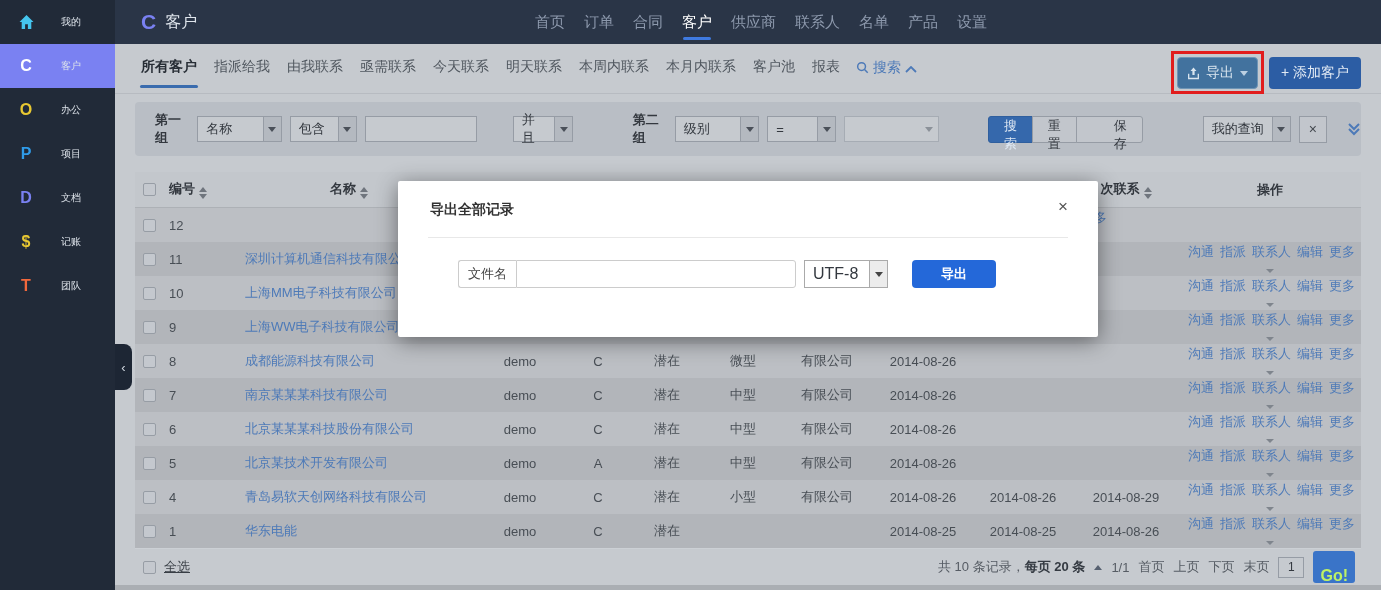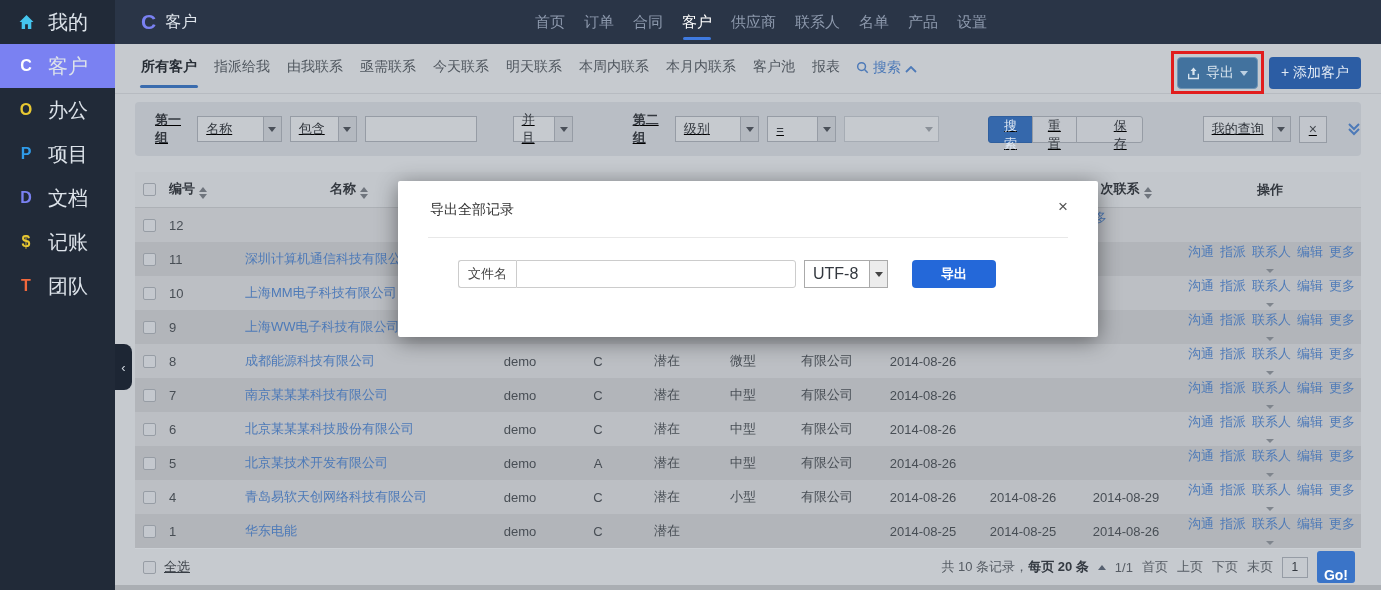--- a/index.html
+++ b/index.html
@@ -7,21 +7,21 @@
   }
   *{margin:0;padding:0;box-sizing:border-box;}
   html,body{width:1381px;height:590px;overflow:hidden;}
   body{font-family:"Liberation Sans","DejaVu Sans",sans-serif;background:#c6cacf;position:relative;}
 
   
   .sidebar{position:absolute;left:0;top:0;width:115px;height:590px;background:#212a38;z-index:10;}
   .side-item{height:44px;display:flex;align-items:center;padding-left:15px;cursor:pointer;}
   .side-item.active{background:var(--purple);}
   .side-icon{width:22px;display:flex;justify-content:center;font-weight:800;font-size:16px;}
-  .side-label{margin-left:11px;color:#dde3ea;font-size:20px;}
+  .side-label{margin-left:24px;color:#dde3ea;font-size:10px;}
   .collapse-handle{position:absolute;left:115px;top:344px;width:17px;height:46px;background:#1d2634;
     border-radius:0 8px 8px 0;display:flex;align-items:center;justify-content:center;color:#cfd6df;
     font-size:13px;z-index:11;cursor:pointer;}
 
   
   .navbar{position:absolute;left:115px;top:0;width:1266px;height:44px;background:#2a3547;z-index:5;
     display:flex;align-items:center;}
   .nav-logo{display:flex;align-items:center;margin-left:26px;}
   .nav-logo .logo-c{color:var(--purple);font-weight:800;font-size:21px;}
   .nav-logo .logo-t{color:#dfe5ec;font-size:16px;margin-left:9px;}
@@ -42,21 +42,21 @@
 
   .btn-export{position:absolute;left:1062px;top:13px;width:81px;height:32px;background:#42729e;
     border:1px solid #6e95b6;border-radius:4px;color:#d9e5ef;font-size:14px;display:flex;align-items:center;
     justify-content:center;gap:6px;cursor:pointer;}
   .btn-export .caret{width:0;height:0;border-left:4px solid transparent;border-right:4px solid transparent;border-top:5px solid #bcd0e2;}
   .btn-add{position:absolute;left:1154px;top:13px;width:92px;height:32px;background:#2c5da4;border:none;
     border-radius:4px;color:#e2eaf4;font-size:14px;display:flex;align-items:center;justify-content:center;cursor:pointer;}
 
   
   .filter-panel{position:absolute;left:20px;top:58px;width:1226px;height:54px;background:#b9bec5;border-radius:4px;
-    display:flex;align-items:center;padding-left:20px;font-size:13px;text-decoration:underline;}
+    display:flex;align-items:center;padding-left:20px;font-size:13px;}
   .f-label{font-weight:bold;color:#33383f;margin-right:8px;}
   .sel{display:inline-flex;align-items:stretch;height:26px;border:1px solid #969ca5;background:#c6cacf;margin-right:8px;cursor:pointer;}
   .sel .val{padding:0 8px;color:#33383f;display:flex;align-items:center;min-width:40px;}
   .sel .car{width:18px;border-left:1px solid #969ca5;background:#b4b9c0;display:flex;align-items:center;justify-content:center;}
   .sel .car::after{content:"";width:0;height:0;border-left:4px solid transparent;border-right:4px solid transparent;border-top:5px solid #4a5059;}
   .sel.plain{border-color:#a6acb4;}
   .sel.plain .car{border-left:none;background:transparent;}
   .sel.plain .car::after{border-top-color:#8b9199;}
   .f-input{height:26px;width:112px;border:1px solid #969ca5;background:#c6cacf;margin-right:8px;padding:0 6px;font-size:13px;color:#33383f;outline:none;}
   .btn-group{display:flex;margin-left:42px;}
@@ -98,27 +98,27 @@
 
   
   .tfoot{position:absolute;left:20px;top:504px;width:1226px;height:37px;border-top:1px solid #ccd0d5;
     display:flex;align-items:center;font-size:13px;color:#565c64;}
   .select-all{display:flex;align-items:center;gap:8px;padding-left:8px;color:#383e45;text-decoration:underline;}
   .pager{margin-left:auto;display:flex;align-items:center;gap:9px;padding-right:6px;}
   .pager b{color:#343a42;}
   .caret-up{width:0;height:0;border-left:4px solid transparent;border-right:4px solid transparent;border-bottom:5px solid #566070;}
   .page-link{cursor:pointer;color:#565c64;}
   .page-input{width:26px;height:21px;border:1px solid #969ca5;background:#c6cacf;text-align:center;font-size:12px;color:#33383f;outline:none;}
-  .btn-go{height:22px;padding:16px 7px;background:#3a74c8;border:none;border-radius:3px;color:#ffffff;font-size:14px;font-weight:bold;cursor:pointer;}
+  .btn-go{height:22px;padding:16px 7px;background:#3a74c8;border:none;border-radius:3px;color:#bef264;font-size:16px;font-weight:bold;cursor:pointer;}
   .bottom-strip{position:absolute;left:0;bottom:0;width:100%;height:5px;background:#aaaeb3;}
 
   
   .modal{position:absolute;left:398px;top:181px;width:700px;height:156px;background:#fff;z-index:50;
     border-radius:2px;box-shadow:0 4px 22px rgba(0,0,0,.45);}
-  .modal-title{position:absolute;left:32px;top:20px;font-size:14px;font-weight:normal;color:#333;}
+  .modal-title{position:absolute;left:32px;top:20px;font-size:14px;font-weight:bold;color:#333;}
   .modal-close{position:absolute;right:30px;top:17px;font-size:17px;color:#555;cursor:pointer;line-height:1;}
   .modal-divider{position:absolute;left:30px;right:30px;top:56px;height:1px;background:#e8e8e8;}
   .modal-body{position:absolute;left:60px;top:79px;display:flex;align-items:center;}
   .addon{height:28px;border:1px solid #ccc;border-right:none;background:#fff;color:#444;font-size:13px;
     display:flex;align-items:center;padding:0 9px;border-radius:3px 0 0 3px;}
   .m-input{height:28px;width:280px;border:1px solid #ccc;border-radius:0 3px 3px 0;padding:0 8px;font-size:13px;outline:none;}
   .sel.bright{height:28px;background:#fff;border-color:#aaa;margin-left:8px;margin-right:16px;}
   .sel.bright .car{background:#ececec;border-left-color:#aaa;}
   .sel.bright .car::after{border-top-color:#444;}
   .btn-modal-export{height:28px;width:84px;margin-left:8px;background:#2468d9;border:none;border-radius:4px;

